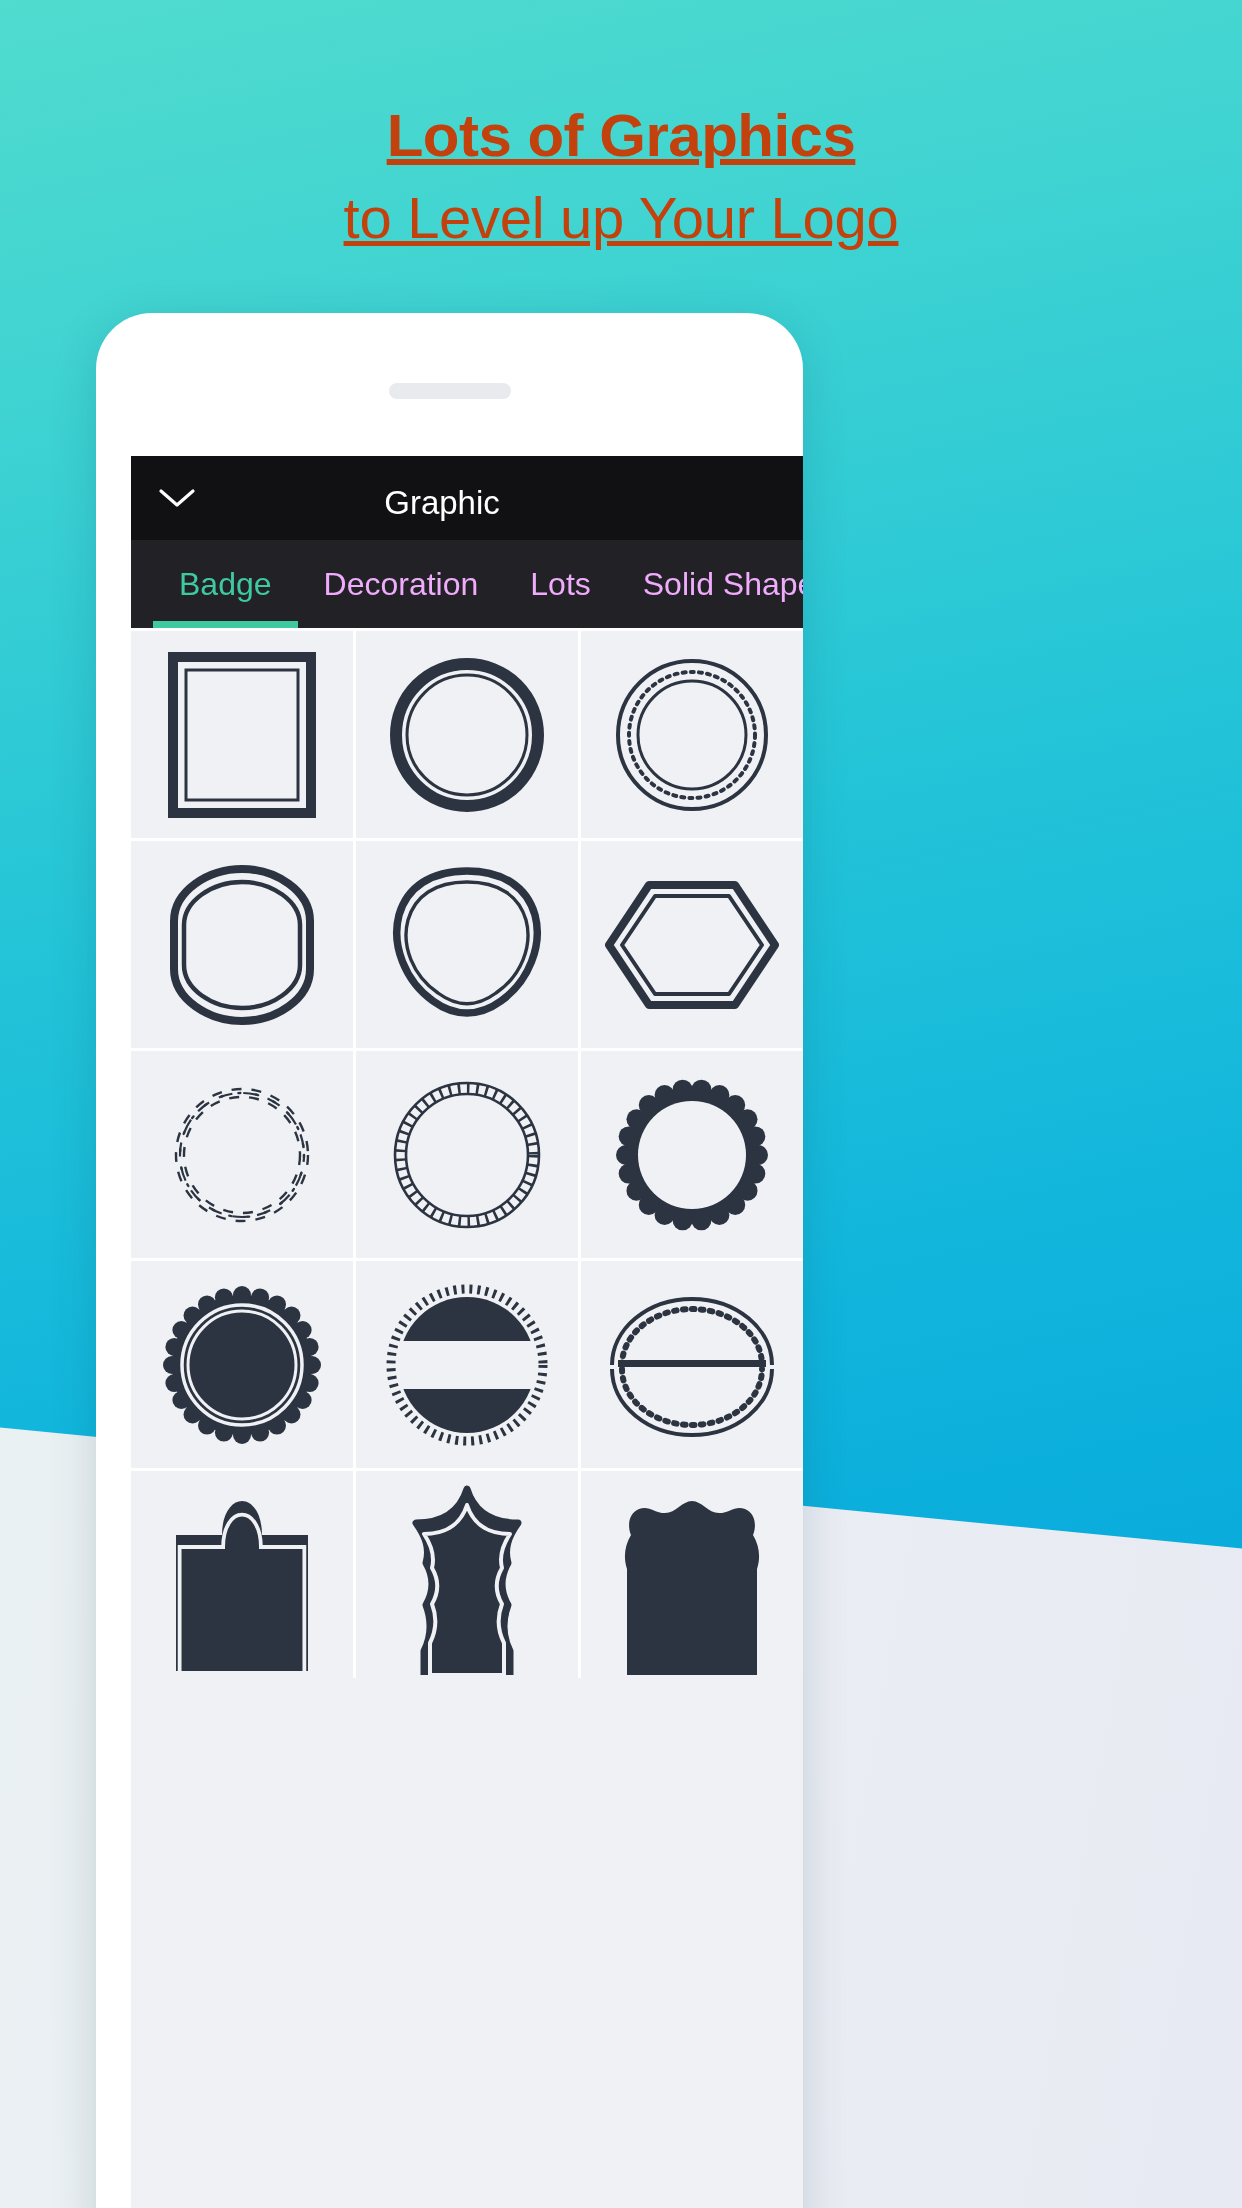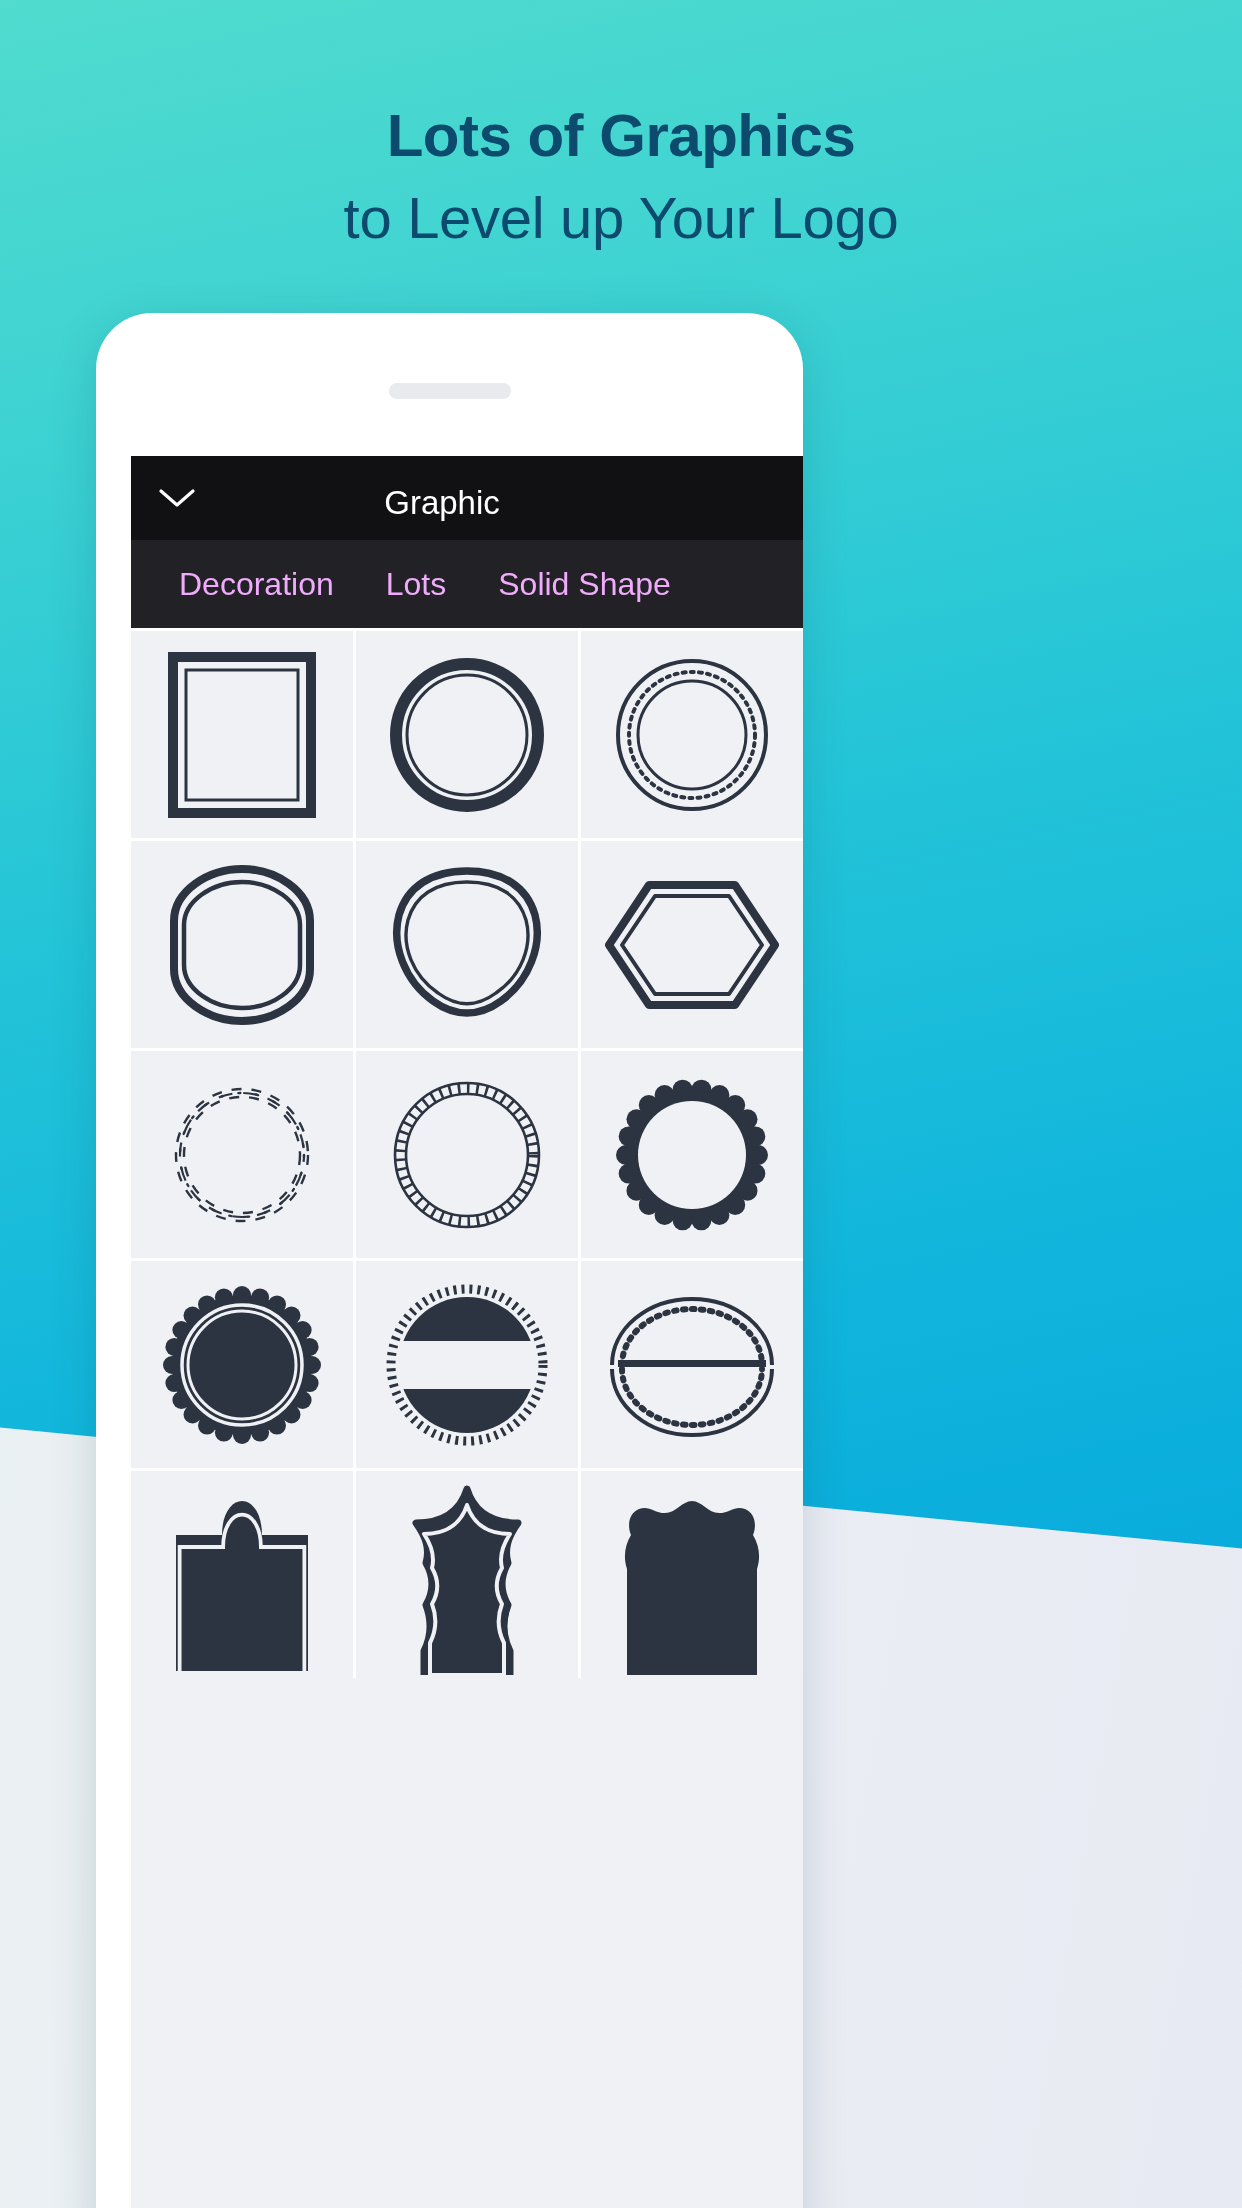--- a/index.html
+++ b/index.html
@@ -38,22 +38,23 @@
     clip-path: polygon(0 0, 100% 0, 100% 96.5%, 0 88.5%);
   }
 
   
   .headline {
     position: absolute;
     left: 0;
     top: 98px;
     width: 1242px;
     text-align: center;
-    color: #0c4a6e;
+    color: #c2410c;
     z-index: 5;
+    text-decoration: underline;
   }
   .headline .l1 {
     display: block;
     font-size: 60px;
     font-weight: bold;
     line-height: 76px;
     letter-spacing: -0.5px;
   }
   .headline .l2 {
     display: block;
@@ -195,20 +196,23 @@
       <div class="appbar">
         <div class="chev">
           <svg width="40" height="24" viewBox="0 0 40 24" aria-hidden="true">
             <path d="M4 5 L20 19 L36 5" fill="none" stroke="#ffffff" stroke-width="3.2" stroke-linecap="round" stroke-linejoin="round"></path>
           </svg>
         </div>
         <div class="title">Graphic</div>
       </div>
 
       <div class="tabs">
+        <div class="tab active">
+          <span>Badge</span>
+        </div>
         <div class="tab">
           <span>Decoration</span>
         </div>
         <div class="tab">
           <span>Lots</span>
         </div>
         <div class="tab">
           <span>Solid Shape</span>
         </div>
       </div>

